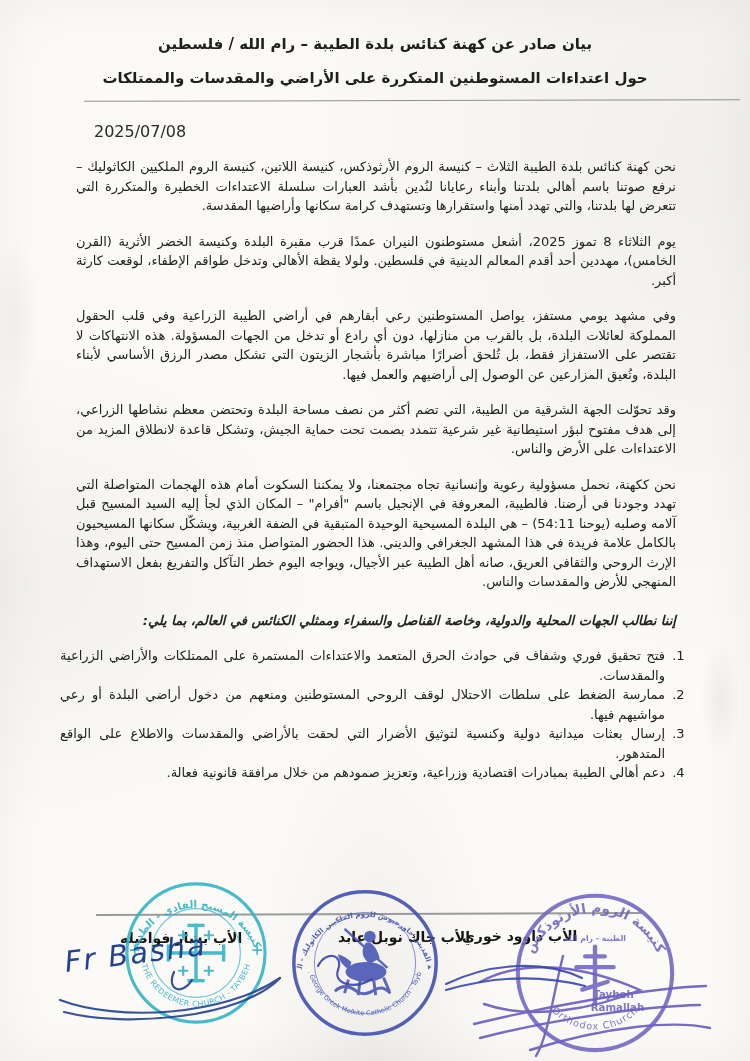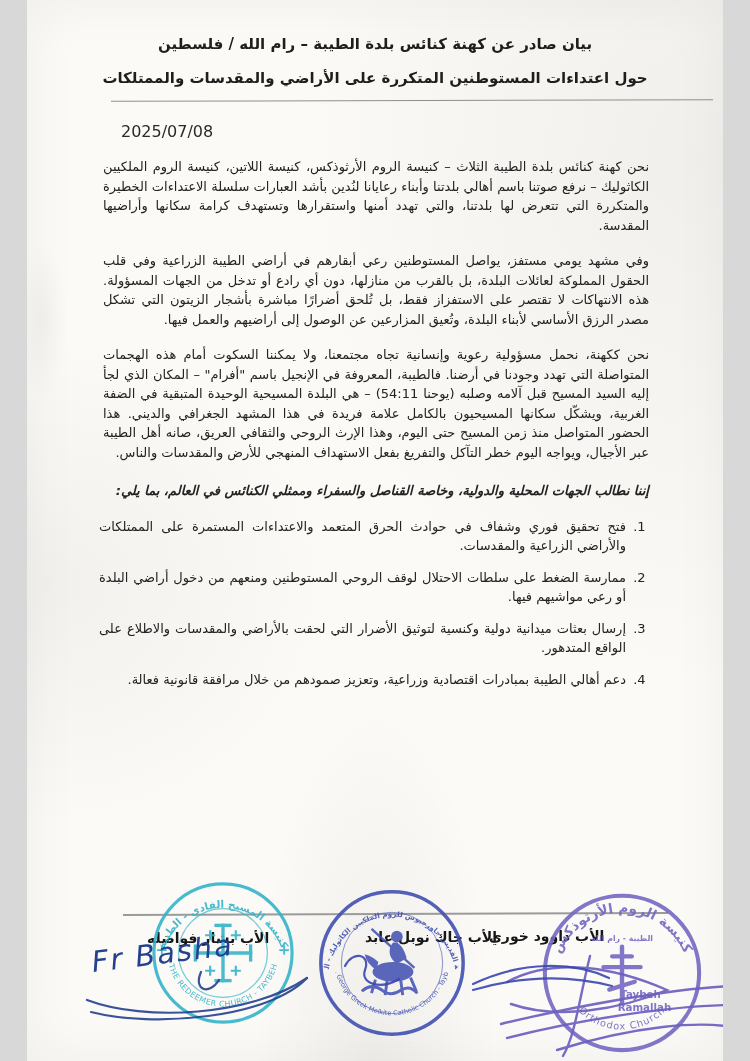--- a/index.html
+++ b/index.html
@@ -1,17 +1,17 @@
 <!DOCTYPE html>
 <html lang="ar"><head>
 <meta charset="utf-8">
 <style>
   html,body{margin:0;padding:0;background:#d8d8d8;}
   .page{
-    position:relative;width:696px;height:1061px;margin:0 auto;overflow:hidden;
+    position:relative;width:750px;height:1061px;margin:0 auto;overflow:hidden;
     background:
       radial-gradient(ellipse at 95% 15%, rgba(0,0,0,0.045), transparent 42%),
       radial-gradient(ellipse at 3% 55%, rgba(0,0,0,0.04), transparent 30%),
       radial-gradient(ellipse at 50% 102%, rgba(0,0,0,0.05), transparent 25%),
       #fbfaf7;
     box-shadow:inset 0 0 55px rgba(0,0,0,0.05);
     font-family:"DejaVu Sans", sans-serif;
     color:#232323;
   }
   .header{padding-top:34px;text-align:center;}
@@ -20,21 +20,21 @@
   .title-rule{height:1px;background:#8f8f8f;margin:12px 10px 0 84px;transform:rotate(-0.15deg);}
   .date{direction:ltr;text-align:left;margin:21px 0 0 94px;font-size:16px;color:#2a2a2a;}
   .body-text{
     direction:rtl;text-align:justify;
     margin:7px 58px 0 60px;
     font-size:13px;line-height:19.5px;
   }
   .body-text p{margin:16px;}
   p.intro{margin-top:19px;font-weight:bold;font-style:italic;}
   ol.demands{margin:0;padding:0 24px 0 0;}
-  ol.demands li{margin:12px;padding-right:3px;}
+  ol.demands li{margin:0;padding-right:3px;}
   p.closing{margin:16px 6px 0 4px;font-weight:bold;text-indent:30px;}
   .sig-rule{position:absolute;top:913px;left:96px;width:545px;height:1.5px;background:#9b9b9b;transform:rotate(-0.2deg);}
   .sig-label{position:absolute;font-size:14px;font-weight:bold;color:#161616;z-index:1;white-space:nowrap;}
   .stamp{position:absolute;z-index:2;opacity:0.9;}
   .scribble{position:absolute;z-index:3;}
   .artifact{position:absolute;border-radius:50%;pointer-events:none;}
 </style>
 </head>
 <body>
 
@@ -43,21 +43,23 @@
   <div class="header">
     <div class="title">بيان صادر عن كهنة كنائس بلدة الطيبة – رام الله / فلسطين</div>
     <div class="title">حول اعتداءات المستوطنين المتكررة على الأراضي والمقدسات والممتلكات</div>
     <div class="title-rule"></div>
   </div>
 
   <div class="date">2025/07/08</div>
 
   <div class="body-text">
     <p>نحن كهنة كنائس بلدة الطيبة الثلاث – كنيسة الروم الأرثوذكس، كنيسة اللاتين، كنيسة الروم الملكيين الكاثوليك – نرفع صوتنا باسم أهالي بلدتنا وأبناء رعايانا لنُدين بأشد العبارات سلسلة الاعتداءات الخطيرة والمتكررة التي تتعرض لها بلدتنا، والتي تهدد أمنها واستقرارها وتستهدف كرامة سكانها وأراضيها المقدسة.</p>
+    <p>يوم الثلاثاء 8 تموز 2025، أشعل مستوطنون النيران عمدًا قرب مقبرة البلدة وكنيسة الخضر الأثرية (القرن الخامس)، مهددين أحد أقدم المعالم الدينية في فلسطين. ولولا يقظة الأهالي وتدخل طواقم الإطفاء، لوقعت كارثة أكبر.</p>
     <p>وفي مشهد يومي مستفز، يواصل المستوطنين رعي أبقارهم في أراضي الطيبة الزراعية وفي قلب الحقول المملوكة لعائلات البلدة، بل بالقرب من منازلها، دون أي رادع أو تدخل من الجهات المسؤولة. هذه الانتهاكات لا تقتصر على الاستفزاز فقط، بل تُلحق أضرارًا مباشرة بأشجار الزيتون التي تشكل مصدر الرزق الأساسي لأبناء البلدة، وتُعيق المزارعين عن الوصول إلى أراضيهم والعمل فيها.</p>
+    <p>وقد تحوّلت الجهة الشرقية من الطيبة، التي تضم أكثر من نصف مساحة البلدة وتحتضن معظم نشاطها الزراعي، إلى هدف مفتوح لبؤر استيطانية غير شرعية تتمدد بصمت تحت حماية الجيش، وتشكل قاعدة لانطلاق المزيد من الاعتداءات على الأرض والناس.</p>
     <p>نحن ككهنة، نحمل مسؤولية رعوية وإنسانية تجاه مجتمعنا، ولا يمكننا السكوت أمام هذه الهجمات المتواصلة التي تهدد وجودنا في أرضنا. فالطيبة، المعروفة في الإنجيل باسم "أفرام" – المكان الذي لجأ إليه السيد المسيح قبل آلامه وصلبه (يوحنا 54:11) – هي البلدة المسيحية الوحيدة المتبقية في الضفة الغربية، ويشكّل سكانها المسيحيون بالكامل علامة فريدة في هذا المشهد الجغرافي والديني. هذا الحضور المتواصل منذ زمن المسيح حتى اليوم، وهذا الإرث الروحي والثقافي العريق، صانه أهل الطيبة عبر الأجيال، ويواجه اليوم خطر التآكل والتفريغ بفعل الاستهداف المنهجي للأرض والمقدسات والناس.</p>
 
     <p class="intro">إننا نطالب الجهات المحلية والدولية، وخاصة القناصل والسفراء وممثلي الكنائس في العالم، بما يلي:</p>
     <ol class="demands">
       <li>فتح تحقيق فوري وشفاف في حوادث الحرق المتعمد والاعتداءات المستمرة على الممتلكات والأراضي الزراعية والمقدسات.</li>
       <li>ممارسة الضغط على سلطات الاحتلال لوقف الروحي المستوطنين ومنعهم من دخول أراضي البلدة أو رعي مواشيهم فيها.</li>
       <li>إرسال بعثات ميدانية دولية وكنسية لتوثيق الأضرار التي لحقت بالأراضي والمقدسات والاطلاع على الواقع المتدهور.</li>
       <li>دعم أهالي الطيبة بمبادرات اقتصادية وزراعية، وتعزيز صمودهم من خلال مرافقة قانونية فعالة.</li>
     </ol>
 

